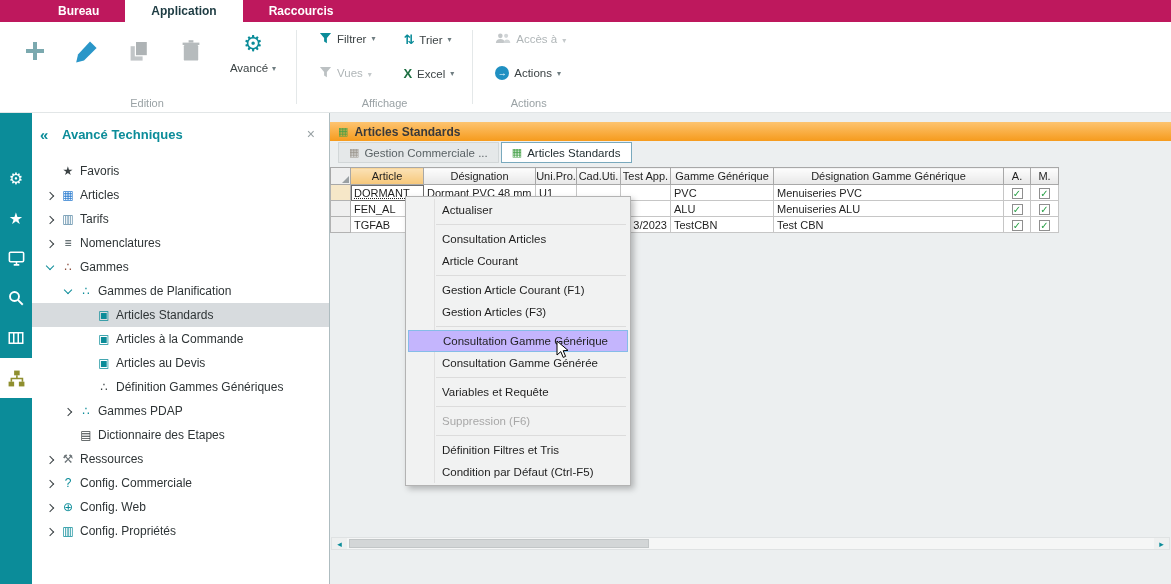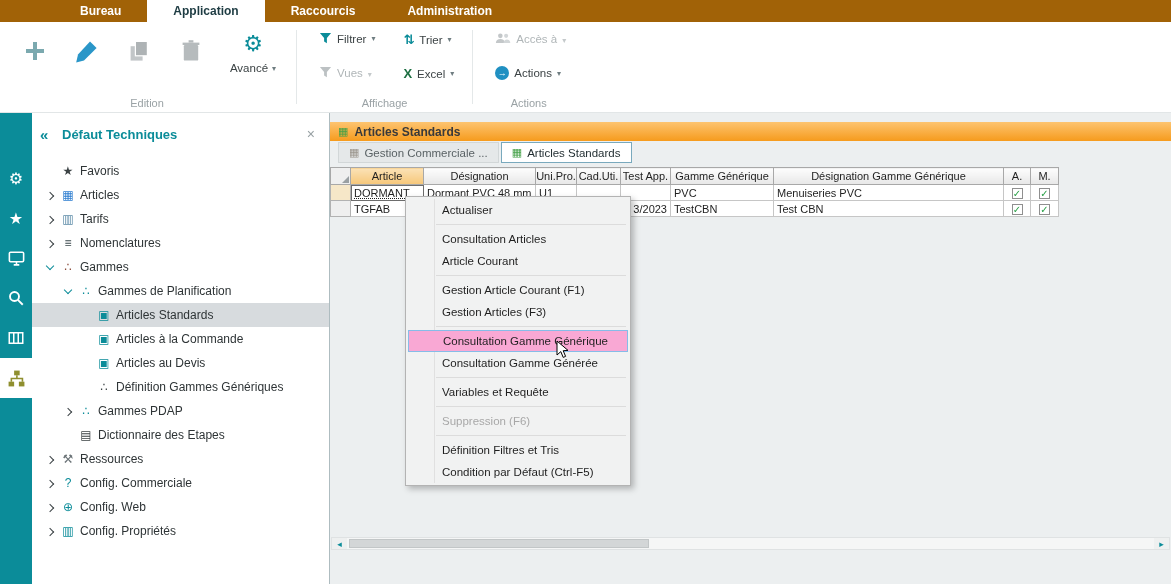--- a/index.html
+++ b/index.html
@@ -1,21 +1,21 @@
 <!DOCTYPE html>
 <html><head>
 <meta charset="utf-8">
 <style>
   * { box-sizing: border-box; margin: 0; padding: 0; }
   html,body { width:1171px; height:584px; overflow:hidden; }
   body { font-family: "Liberation Sans", "DejaVu Sans", sans-serif; background:#eceff0; }
   .app { position:relative; width:1171px; height:584px; overflow:hidden; }
 
   
-  .menubar { height:22px; background:#a16207; display:flex; padding-left:54px; }
+  .menubar { height:22px; background:#be185d; display:flex; padding-left:32px; }
   .mtab { padding:0 26px; line-height:22px; font-size:12px; font-weight:bold; color:#fff; cursor:default; }
   .mtab.active { background:#fff; color:#1d3b42; }
 
   
   .ribbon { height:91px; background:#fff; display:flex; border-bottom:1px solid #e2e6e7; }
   .rgroup { display:flex; flex-direction:column; }
   .rbody { flex:1; display:flex; align-items:flex-start; padding:8px 10px 0 14px; gap:10px; }
   .glabel { text-align:center; font-size:11px; color:#9aa2a5; padding-bottom:3px; }
   .vsep { width:1px; background:#e4e8e9; margin:8px 2px; }
   .bigbtn { width:42px; height:42px; border:none; background:transparent; display:flex; align-items:center; justify-content:center; }
@@ -82,36 +82,35 @@
   .hscroll { position:absolute; left:1px; right:1px; bottom:34px; height:13px; background:#f5f6f6; border:1px solid #dfe2e3; display:flex; }
   .harrow { width:15px; text-align:center; font-size:9px; line-height:12px; color:#0b8c99; background:#eef0f0; }
   .hthumb { width:300px; margin:1px 2px; background:#d3d6d7; border:1px solid #c2c6c7; }
   .htrack { flex:1; }
 
   
   .context-menu { position:absolute; left:405px; top:196px; width:226px; background:#f1f2f2; border:1px solid #b3b3b3;
     box-shadow:3px 3px 6px rgba(0,0,0,0.25); padding:2px 0; z-index:20; }
   .context-menu::before { content:""; position:absolute; left:28px; top:2px; bottom:2px; width:1px; background:#e0e0e0; }
   .mitem { height:22px; line-height:22px; padding-left:36px; font-size:11.5px; color:#1f1f1f; white-space:nowrap; position:relative; }
-  .mitem.highlighted { background:#f9a8d4; border:1px solid #86bce8; margin:0 2px; padding-left:34px; line-height:20px; }
+  .mitem.highlighted { background:#c4b5fd; border:1px solid #86bce8; margin:0 2px; padding-left:34px; line-height:20px; }
   .mitem.disabled { color:#a8a8a8; }
   .msep { height:1px; background:#dcdcdc; margin:3px 4px 3px 30px; }
   .cursor { position:absolute; left:150px; top:143px; z-index:30; }
 </style>
 </head>
 <body>
 
 <div class="app">
 
   <div class="menubar">
     <div style="display:flex">
         <div class="mtab">Bureau</div>
         <div class="mtab active">Application</div>
         <div class="mtab">Raccourcis</div>
-        <div class="mtab">Administration</div>
       </div>
   </div>
 
   <div class="ribbon">
     <div class="rgroup">
       <div class="rbody">
         <button class="bigbtn">
           <svg width="24" height="24" viewBox="0 0 24 24">
               <path d="M12 3v18M3 12h18" stroke="#7ba9af" stroke-width="4" fill="none"></path>
             </svg>
@@ -232,21 +231,21 @@
             <rect x="2" y="16" width="7" height="6" fill="#8f8f2f"></rect>
             <rect x="15" y="16" width="7" height="6" fill="#8f8f2f"></rect>
             <path d="M12.5 8v4M5.5 16v-4h14v4" stroke="#8f8f2f" stroke-width="2" fill="none"></path>
           </svg>
       </div>
     </div>
 
     <div class="navpanel">
       <div class="nav-header">
         <span class="collapse-glyph">«</span>
-        <span class="nav-title">Défaut Techniques</span>
+        <span class="nav-title">Avancé Techniques</span>
         <span class="close-glyph">×</span>
       </div>
       <div class="nav-tree">
           <div class="titem" style="padding-left: 10px;">
             <span class="chev none"></span>
             <span class="ticon" style="color: rgb(59, 66, 68);">★</span>
             <span class="tlabel">Favoris</span>
           </div>
           <div class="titem" style="padding-left: 10px;">
             <span class="chev collapsed"></span>
@@ -378,20 +377,32 @@
               <td>U1</td>
               <td></td>
               <td></td>
               <td>PVC</td>
               <td>Menuiseries PVC</td>
               <td class="ckcell"><span class="cb">✓</span></td>
               <td class="ckcell"><span class="cb">✓</span></td>
             </tr>
             <tr>
               <td class="selcol"></td>
+              <td>FEN_AL</td>
+              <td></td>
+              <td></td>
+              <td></td>
+              <td></td>
+              <td>ALU</td>
+              <td>Menuiseries ALU</td>
+              <td class="ckcell"><span class="cb">✓</span></td>
+              <td class="ckcell"><span class="cb">✓</span></td>
+            </tr>
+            <tr>
+              <td class="selcol"></td>
               <td>TGFAB</td>
               <td></td>
               <td></td>
               <td></td>
               <td>3/2023</td>
               <td>TestCBN</td>
               <td>Test CBN</td>
               <td class="ckcell"><span class="cb">✓</span></td>
               <td class="ckcell"><span class="cb">✓</span></td>
             </tr>

